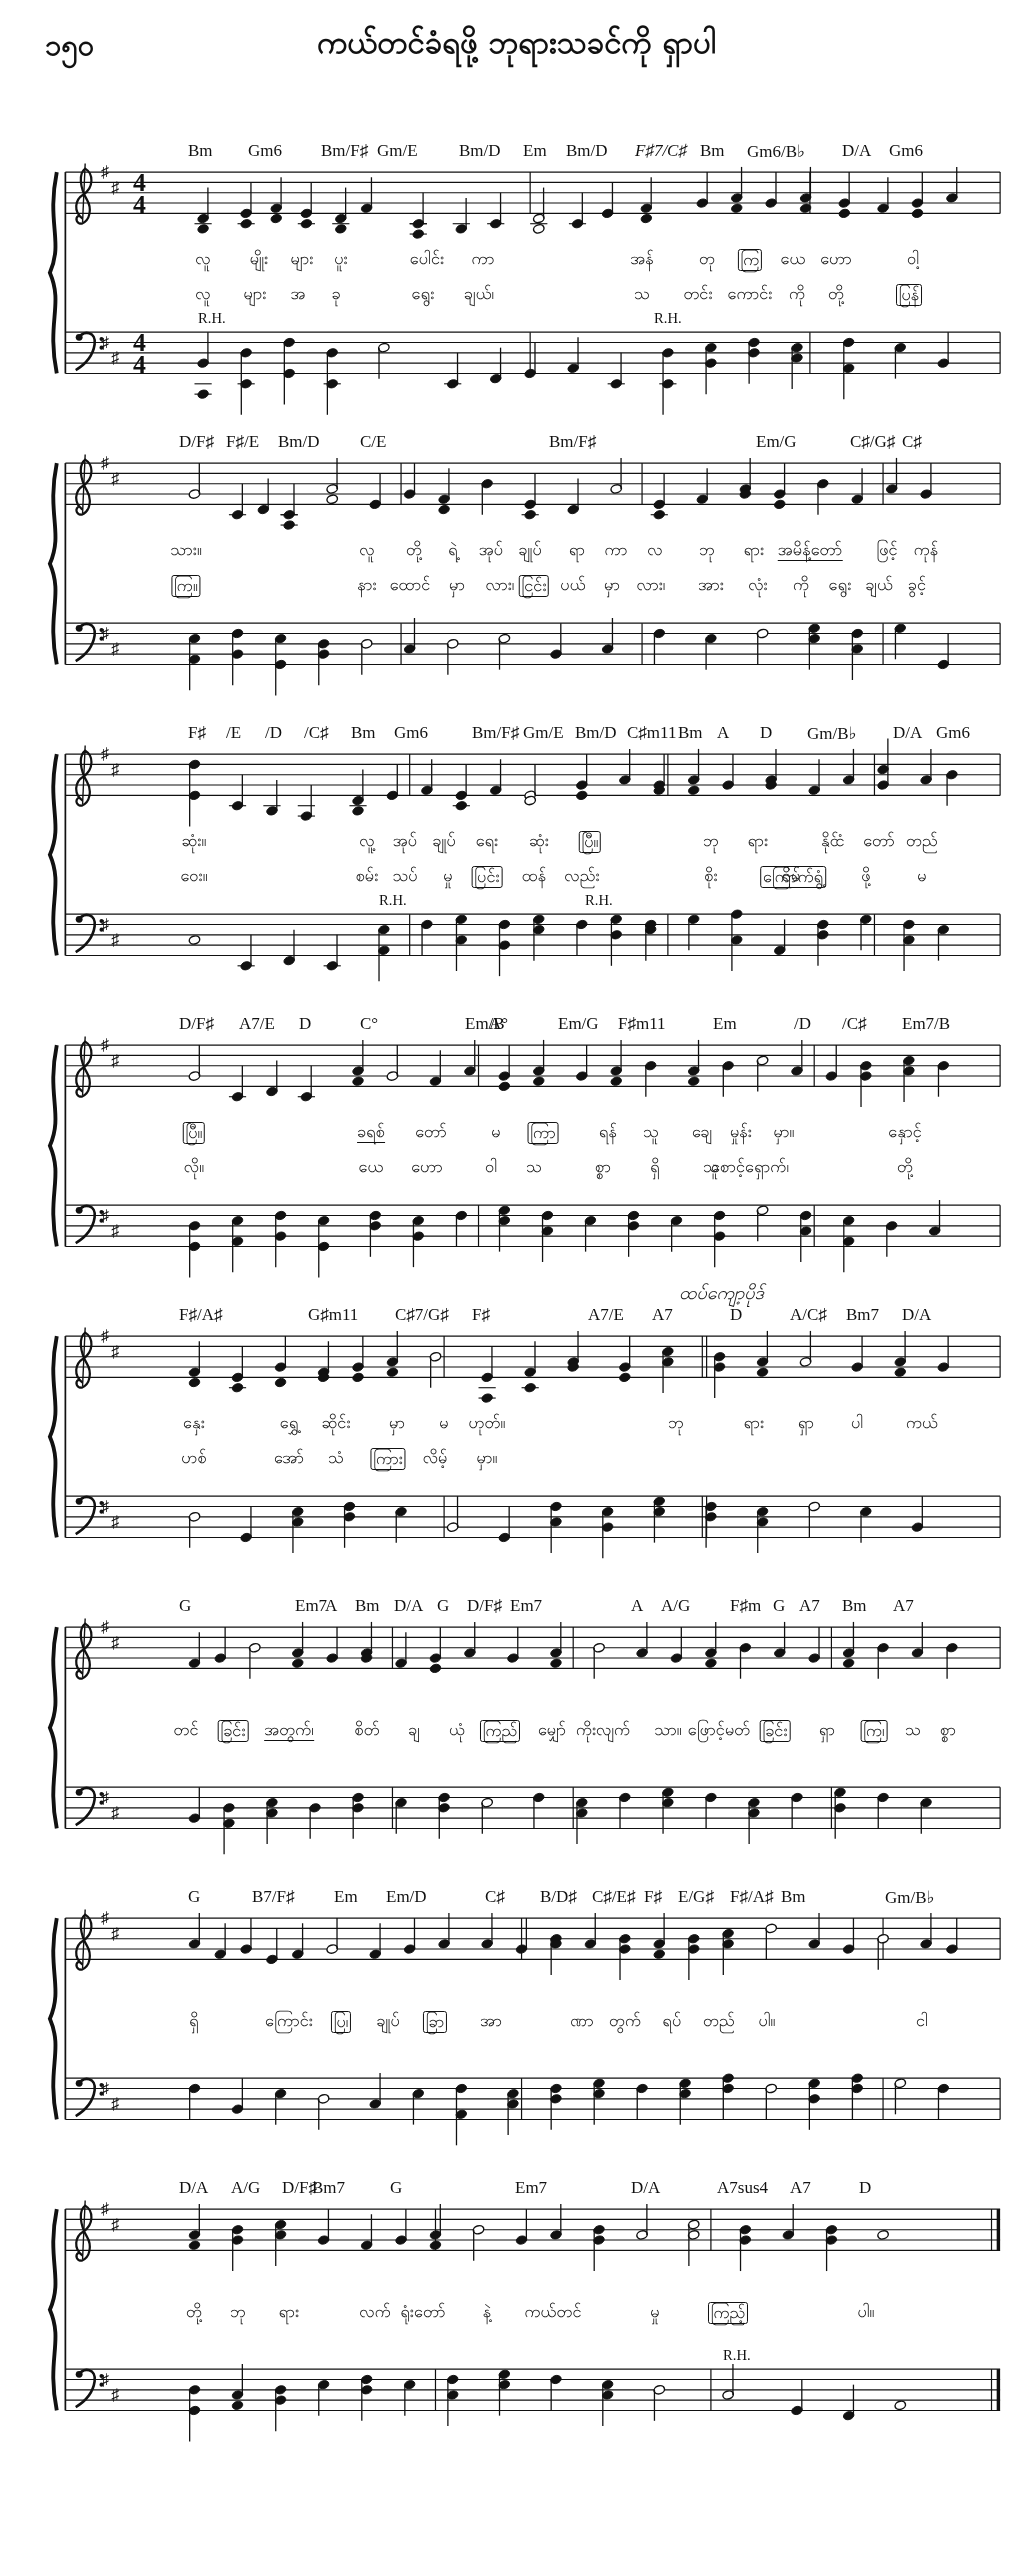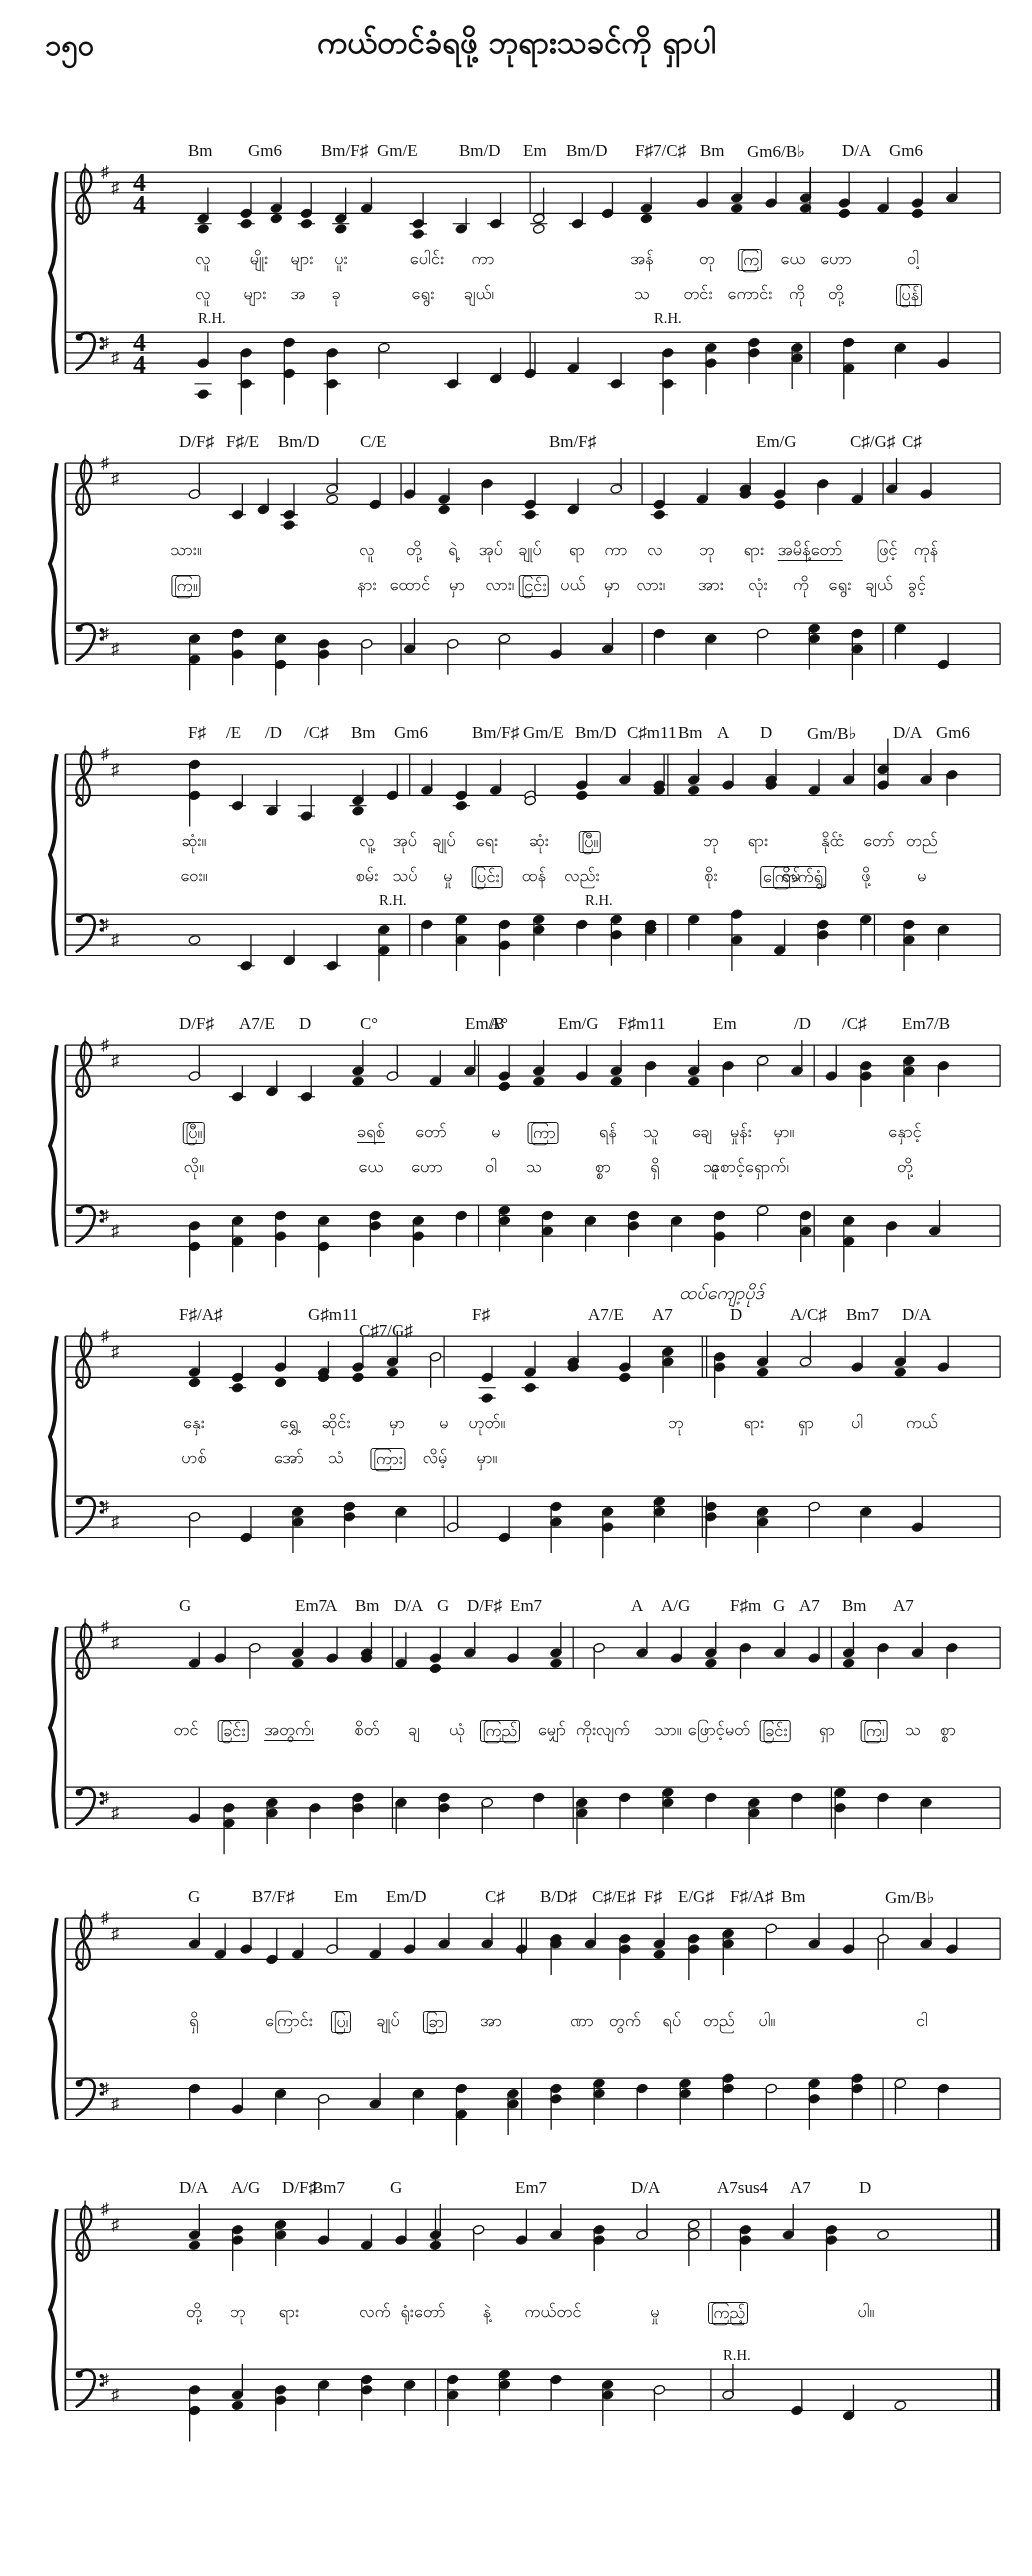--- a/index.html
+++ b/index.html
@@ -179,21 +179,21 @@
           <ellipse cx="1046" cy="272" rx="6.2" ry="4.6" transform="rotate(-18 1046 272)" fill="#111" stroke="#111" stroke-width="1"></ellipse>
           <line x1="1051.6" y1="272" x2="1051.6" y2="236" stroke="#111" stroke-width="1.5"></line>
         </svg>
         <span class="chord" style="left: 145px;">Bm</span>
         <span class="chord" style="left: 205px;">Gm6</span>
         <span class="chord" style="left: 278px;">Bm/F♯</span>
         <span class="chord" style="left: 334px;">Gm/E</span>
         <span class="chord" style="left: 416px;">Bm/D</span>
         <span class="chord" style="left: 480px;">Em</span>
         <span class="chord" style="left: 523px;">Bm/D</span>
-        <span class="chord" style="left: 592px;">F♯7/C♯</span>
+        <span class="chord" style="left: 592px; font-style: italic;">F♯7/C♯</span>
         <span class="chord" style="left: 657px;">Bm</span>
         <span class="chord" style="left: 704px;">Gm6/B♭</span>
         <span class="chord" style="left: 799px;">D/A</span>
         <span class="chord" style="left: 846px;">Gm6</span>
         <div class="l1">
           <span class="lyr" style="left: 160px;">လူ</span>
           <span class="lyr" style="left: 216px;">မျိုး</span>
           <span class="lyr" style="left: 259px;">များ</span>
           <span class="lyr" style="left: 298px;">ပူး</span>
           <span class="lyr" style="left: 384px;">ပေါင်း</span>
@@ -863,21 +863,21 @@
           <line x1="830.4" y1="254" x2="830.4" y2="302" stroke="#111" stroke-width="1.5"></line>
           <ellipse cx="896" cy="248" rx="6.2" ry="4.6" transform="rotate(-18 896 248)" fill="#fff" stroke="#111" stroke-width="1.7"></ellipse>
           <line x1="890.4" y1="248" x2="890.4" y2="284" stroke="#111" stroke-width="1.5"></line>
           <ellipse cx="956" cy="254" rx="6.2" ry="4.6" transform="rotate(-18 956 254)" fill="#111" stroke="#111" stroke-width="1"></ellipse>
           <line x1="950.4" y1="254" x2="950.4" y2="290" stroke="#111" stroke-width="1.5"></line>
           <ellipse cx="1016" cy="272" rx="6.2" ry="4.6" transform="rotate(-18 1016 272)" fill="#111" stroke="#111" stroke-width="1"></ellipse>
           <line x1="1021.6" y1="272" x2="1021.6" y2="236" stroke="#111" stroke-width="1.5"></line>
         </svg>
         <span class="chord" style="left: 136px;">F♯/A♯</span>
         <span class="chord" style="left: 265px;">G♯m11</span>
-        <span class="chord" style="left: 316px; margin-top: 16px;">C♯7/G♯</span>
+        <span class="chord" style="left: 352px;">C♯7/G♯</span>
         <span class="chord" style="left: 429px;">F♯</span>
         <span class="chord" style="left: 545px;">A7/E</span>
         <span class="chord" style="left: 609px;">A7</span>
         <span class="chord" style="left: 687px;">D</span>
         <span class="chord" style="left: 747px;">A/C♯</span>
         <span class="chord" style="left: 803px;">Bm7</span>
         <span class="chord" style="left: 859px;">D/A</span>
         <div class="l1">
           <span class="lyr" style="left: 151px;">နှေး</span>
           <span class="lyr" style="left: 246px;">ရွှေ့</span>

